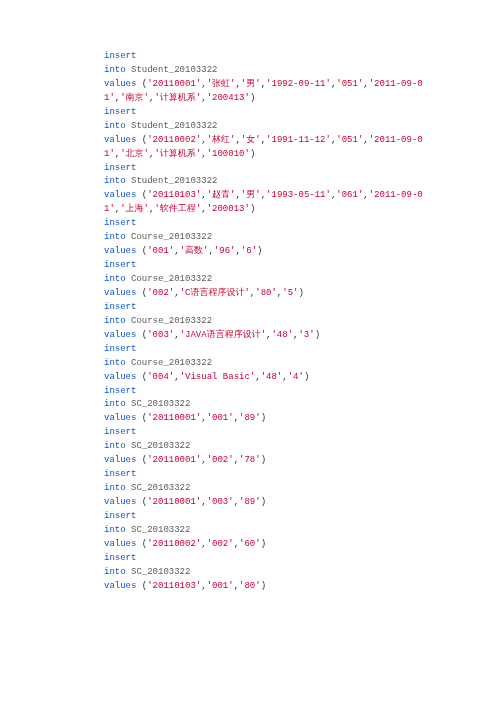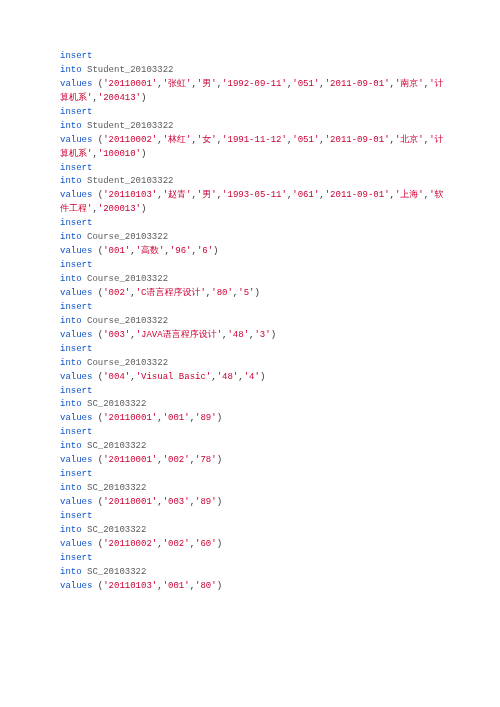--- a/index.html
+++ b/index.html
@@ -11,20 +11,21 @@
     line-height: 1.55;
     width: 500px;
     height: 707px;
     box-sizing: border-box;
     padding: 50px 55px 50px 60px;
     color: #333333;
   }
   .code-doc {
     white-space: pre-wrap;
     word-break: break-all;
+    margin-left: 44px;
   }
   .kw  { color: #1155cc; }   
   .tbl { color: #5c5c5c; }   
   .str { color: #cc0033; }   
   .pun { color: #333333; }   
 </style>
 </head>
 <body>
 
 <div class="code-doc" id="doc"><div><span class="kw">insert</span></div><div><span class="kw">into</span><span class="pun"> </span><span class="tbl">Student_20103322</span></div><div><span class="kw">values</span><span class="pun"> (</span><span class="str">'20110001'</span><span class="pun">,</span><span class="str">'张虹'</span><span class="pun">,</span><span class="str">'男'</span><span class="pun">,</span><span class="str">'1992-09-11'</span><span class="pun">,</span><span class="str">'051'</span><span class="pun">,</span><span class="str">'2011-09-01'</span><span class="pun">,</span><span class="str">'南京'</span><span class="pun">,</span><span class="str">'计算机系'</span><span class="pun">,</span><span class="str">'200413'</span><span class="pun">)</span></div><div><span class="kw">insert</span></div><div><span class="kw">into</span><span class="pun"> </span><span class="tbl">Student_20103322</span></div><div><span class="kw">values</span><span class="pun"> (</span><span class="str">'20110002'</span><span class="pun">,</span><span class="str">'林红'</span><span class="pun">,</span><span class="str">'女'</span><span class="pun">,</span><span class="str">'1991-11-12'</span><span class="pun">,</span><span class="str">'051'</span><span class="pun">,</span><span class="str">'2011-09-01'</span><span class="pun">,</span><span class="str">'北京'</span><span class="pun">,</span><span class="str">'计算机系'</span><span class="pun">,</span><span class="str">'100010'</span><span class="pun">)</span></div><div><span class="kw">insert</span></div><div><span class="kw">into</span><span class="pun"> </span><span class="tbl">Student_20103322</span></div><div><span class="kw">values</span><span class="pun"> (</span><span class="str">'20110103'</span><span class="pun">,</span><span class="str">'赵青'</span><span class="pun">,</span><span class="str">'男'</span><span class="pun">,</span><span class="str">'1993-05-11'</span><span class="pun">,</span><span class="str">'061'</span><span class="pun">,</span><span class="str">'2011-09-01'</span><span class="pun">,</span><span class="str">'上海'</span><span class="pun">,</span><span class="str">'软件工程'</span><span class="pun">,</span><span class="str">'200013'</span><span class="pun">)</span></div><div><span class="kw">insert</span></div><div><span class="kw">into</span><span class="pun"> </span><span class="tbl">Course_20103322</span></div><div><span class="kw">values</span><span class="pun"> (</span><span class="str">'001'</span><span class="pun">,</span><span class="str">'高数'</span><span class="pun">,</span><span class="str">'96'</span><span class="pun">,</span><span class="str">'6'</span><span class="pun">)</span></div><div><span class="kw">insert</span></div><div><span class="kw">into</span><span class="pun"> </span><span class="tbl">Course_20103322</span></div><div><span class="kw">values</span><span class="pun"> (</span><span class="str">'002'</span><span class="pun">,</span><span class="str">'C语言程序设计'</span><span class="pun">,</span><span class="str">'80'</span><span class="pun">,</span><span class="str">'5'</span><span class="pun">)</span></div><div><span class="kw">insert</span></div><div><span class="kw">into</span><span class="pun"> </span><span class="tbl">Course_20103322</span></div><div><span class="kw">values</span><span class="pun"> (</span><span class="str">'003'</span><span class="pun">,</span><span class="str">'JAVA语言程序设计'</span><span class="pun">,</span><span class="str">'48'</span><span class="pun">,</span><span class="str">'3'</span><span class="pun">)</span></div><div><span class="kw">insert</span></div><div><span class="kw">into</span><span class="pun"> </span><span class="tbl">Course_20103322</span></div><div><span class="kw">values</span><span class="pun"> (</span><span class="str">'004'</span><span class="pun">,</span><span class="str">'Visual Basic'</span><span class="pun">,</span><span class="str">'48'</span><span class="pun">,</span><span class="str">'4'</span><span class="pun">)</span></div><div><span class="kw">insert</span></div><div><span class="kw">into</span><span class="pun"> </span><span class="tbl">SC_20103322</span></div><div><span class="kw">values</span><span class="pun"> (</span><span class="str">'20110001'</span><span class="pun">,</span><span class="str">'001'</span><span class="pun">,</span><span class="str">'89'</span><span class="pun">)</span></div><div><span class="kw">insert</span></div><div><span class="kw">into</span><span class="pun"> </span><span class="tbl">SC_20103322</span></div><div><span class="kw">values</span><span class="pun"> (</span><span class="str">'20110001'</span><span class="pun">,</span><span class="str">'002'</span><span class="pun">,</span><span class="str">'78'</span><span class="pun">)</span></div><div><span class="kw">insert</span></div><div><span class="kw">into</span><span class="pun"> </span><span class="tbl">SC_20103322</span></div><div><span class="kw">values</span><span class="pun"> (</span><span class="str">'20110001'</span><span class="pun">,</span><span class="str">'003'</span><span class="pun">,</span><span class="str">'89'</span><span class="pun">)</span></div><div><span class="kw">insert</span></div><div><span class="kw">into</span><span class="pun"> </span><span class="tbl">SC_20103322</span></div><div><span class="kw">values</span><span class="pun"> (</span><span class="str">'20110002'</span><span class="pun">,</span><span class="str">'002'</span><span class="pun">,</span><span class="str">'60'</span><span class="pun">)</span></div><div><span class="kw">insert</span></div><div><span class="kw">into</span><span class="pun"> </span><span class="tbl">SC_20103322</span></div><div><span class="kw">values</span><span class="pun"> (</span><span class="str">'20110103'</span><span class="pun">,</span><span class="str">'001'</span><span class="pun">,</span><span class="str">'80'</span><span class="pun">)</span></div></div>

